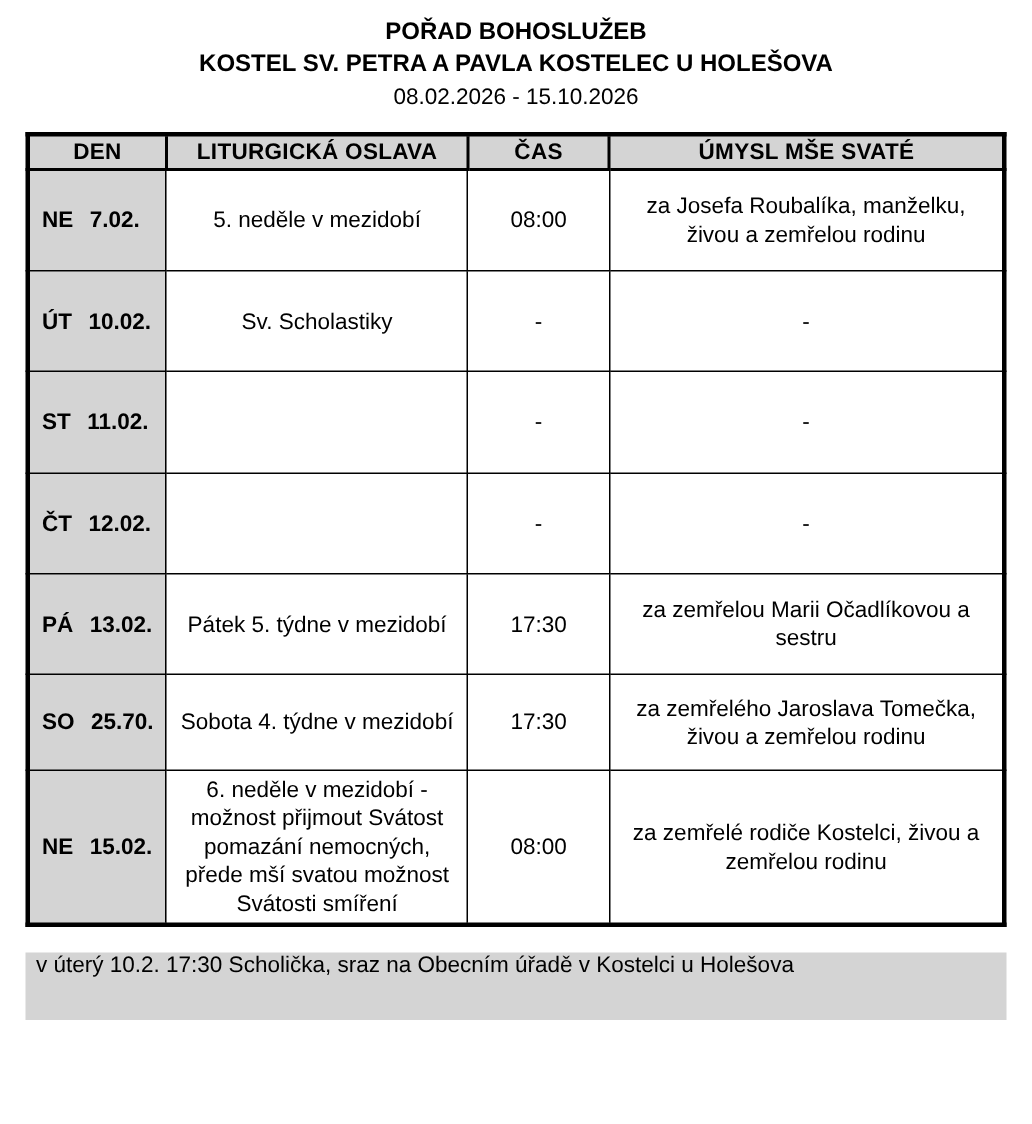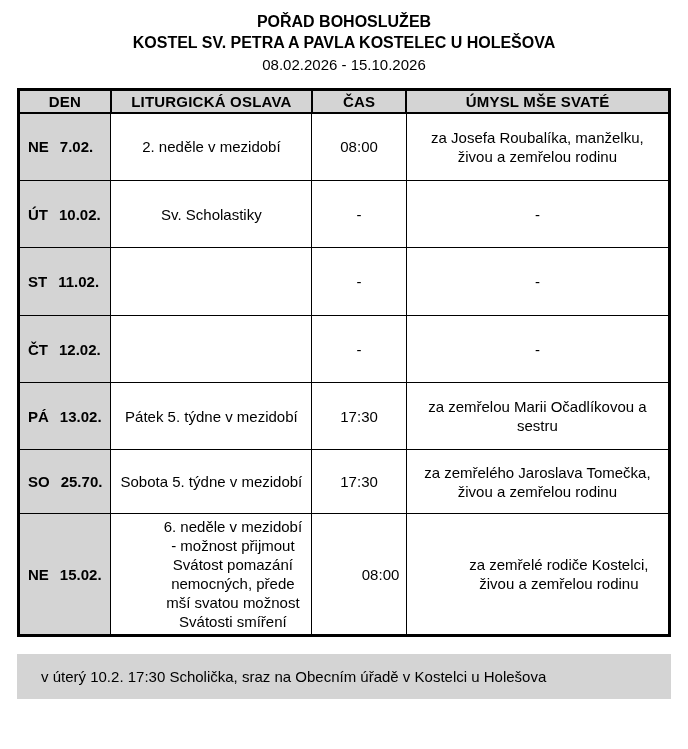--- a/index.html
+++ b/index.html
@@ -55,30 +55,29 @@
   table.schedule td.day-cell .date { margin-left: 11px; }
 
   
   tr.r0 td { height: 68px; }
   tr.r1 td { height: 68px; }
   tr.r2 td { height: 67px; }
   tr.r3 td { height: 68px; }
   tr.r4 td { height: 67px; }
   tr.r5 td { height: 67px; }
   tr.r6 td { height: 64px; }
-  tr.r7 td { height: 91px; padding-left: 48px; }
+  tr.r7 td { height: 91px; }
 
   .footer-note {
     width: 654px;
     margin: 17px auto 0 auto;
     background: #d4d4d4;
     min-height: 45px;
     display: flex;
-    align-items: center;
-    padding-left: 24px;
+    padding-left: 7px;
     font-size: 15px;
   }
 </style>
 </head>
 <body>
 
 <div class="page">
 
   <div class="doc-header">
     <div class="doc-title-1">POŘAD BOHOSLUŽEB</div>
@@ -97,21 +96,21 @@
       <tr>
         <th>DEN</th>
         <th>LITURGICKÁ OSLAVA</th>
         <th>ČAS</th>
         <th>ÚMYSL MŠE SVATÉ</th>
       </tr>
     </thead>
     <tbody>
       <tr class="r0">
         <td class="day-cell"><span>NE</span><span class="date">7.02.</span></td>
-        <td>2. neděle v mezidobí</td>
+        <td>5. neděle v mezidobí</td>
         <td>08:00</td>
         <td>za Josefa Roubalíka, manželku, živou a zemřelou rodinu</td>
       </tr>
       <tr class="r2">
         <td class="day-cell"><span>ÚT</span><span class="date">10.02.</span></td>
         <td>Sv. Scholastiky</td>
         <td>-</td>
         <td>-</td>
       </tr>
       <tr class="r3">
@@ -127,21 +126,21 @@
         <td>-</td>
       </tr>
       <tr class="r5">
         <td class="day-cell"><span>PÁ</span><span class="date">13.02.</span></td>
         <td>Pátek 5. týdne v mezidobí</td>
         <td>17:30</td>
         <td>za zemřelou Marii Očadlíkovou a sestru</td>
       </tr>
       <tr class="r6">
         <td class="day-cell"><span>SO</span><span class="date">25.70.</span></td>
-        <td>Sobota 5. týdne v mezidobí</td>
+        <td>Sobota 4. týdne v mezidobí</td>
         <td>17:30</td>
         <td>za zemřelého Jaroslava Tomečka, živou a zemřelou rodinu</td>
       </tr>
       <tr class="r7">
         <td class="day-cell"><span>NE</span><span class="date">15.02.</span></td>
         <td>6. neděle v mezidobí - možnost přijmout Svátost pomazání nemocných, přede mší svatou možnost Svátosti smíření</td>
         <td>08:00</td>
         <td>za zemřelé rodiče Kostelci, živou a zemřelou rodinu</td>
       </tr>
     </tbody>

